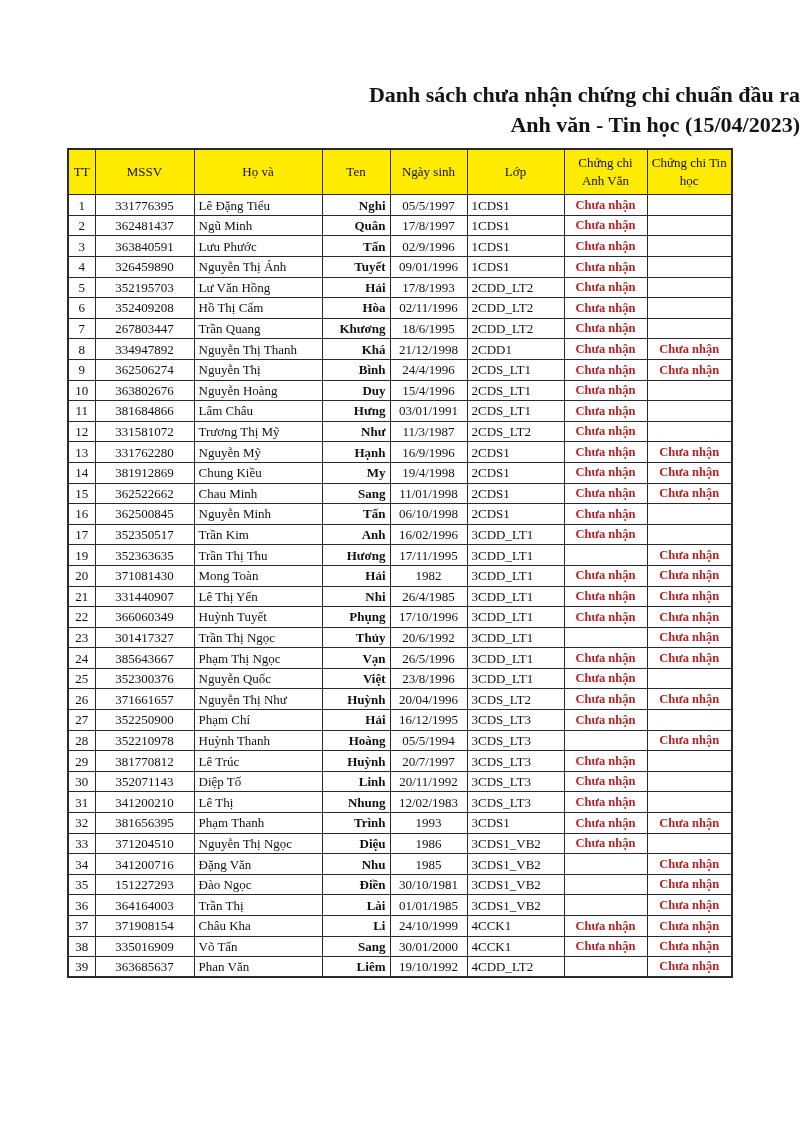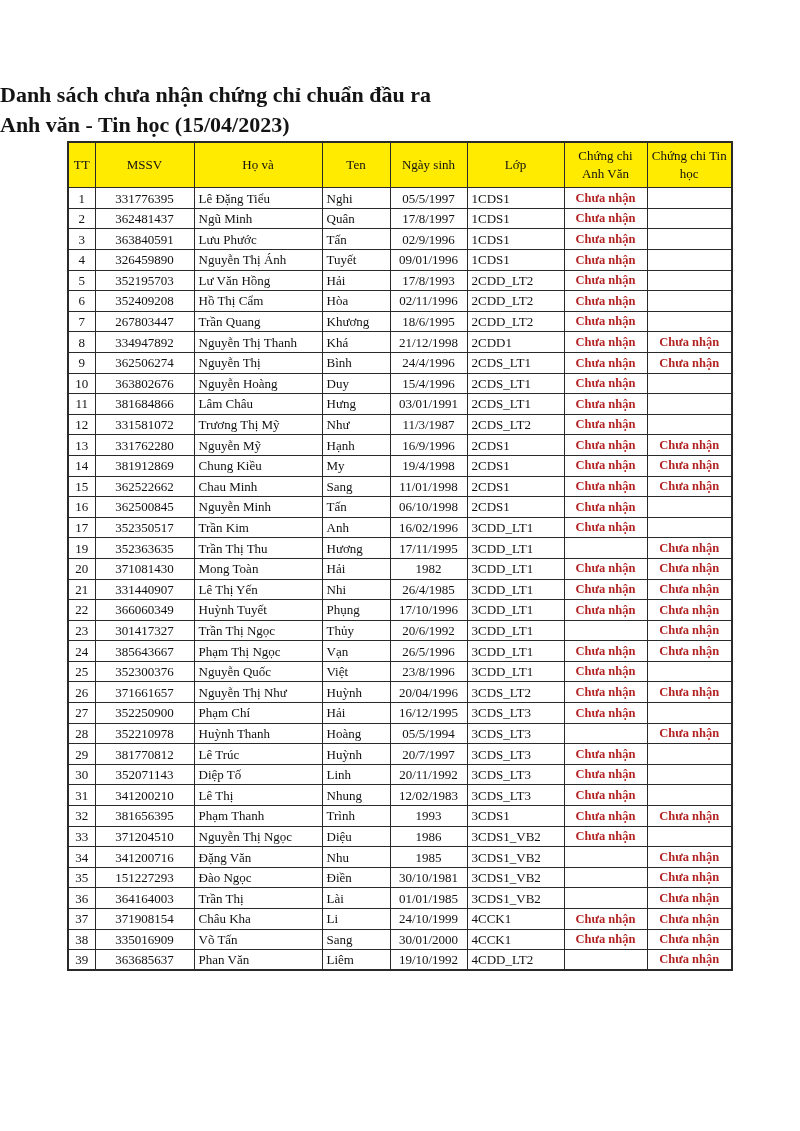--- a/index.html
+++ b/index.html
@@ -10,30 +10,31 @@
   body {
     width: 800px;
     height: 1131px;
     font-family: "Liberation Serif", serif;
     color: #111111;
     position: relative;
     overflow: hidden;
   }
   .title {
     padding-top: 80px;
-    text-align: left;
+    text-align: right;
     font-weight: bold;
     font-size: 22px;
     line-height: 1.38;
     color: #141414;
   }
   table.cert-table {
     border-collapse: collapse;
     table-layout: fixed;
     margin-left: 67px;
+    margin-top: 7px;
     width: 664px;
     border: 2px solid #2a2a2a;
   }
   .cert-table th, .cert-table td {
     border: 1px solid #2a2a2a;
     font-size: 13px;
     padding: 0 4px;
     overflow: hidden;
     box-sizing: border-box;
   }
@@ -47,21 +48,21 @@
     padding: 0 2px;
   }
   .cert-table th.c-ten { font-weight: normal; }
   .cert-table td {
     height: 20.6px;
     white-space: nowrap;
     line-height: 1;
   }
   td.c-tt, td.c-mssv, td.c-ns { text-align: center; }
   td.c-ho, td.c-ten, td.c-lop { text-align: left; }
-  td.c-ten { font-weight: normal; }
+  td.c-ten { font-weight: bold; text-align: right; }
   td.c-cert {
     text-align: center;
     color: #b22222;
     font-weight: bold;
     font-size: 12.5px;
   }
   col.w-tt  { width: 27px; }
   col.w-mssv{ width: 99px; }
   col.w-ho  { width: 128px; }
   col.w-ten { width: 68px; }

